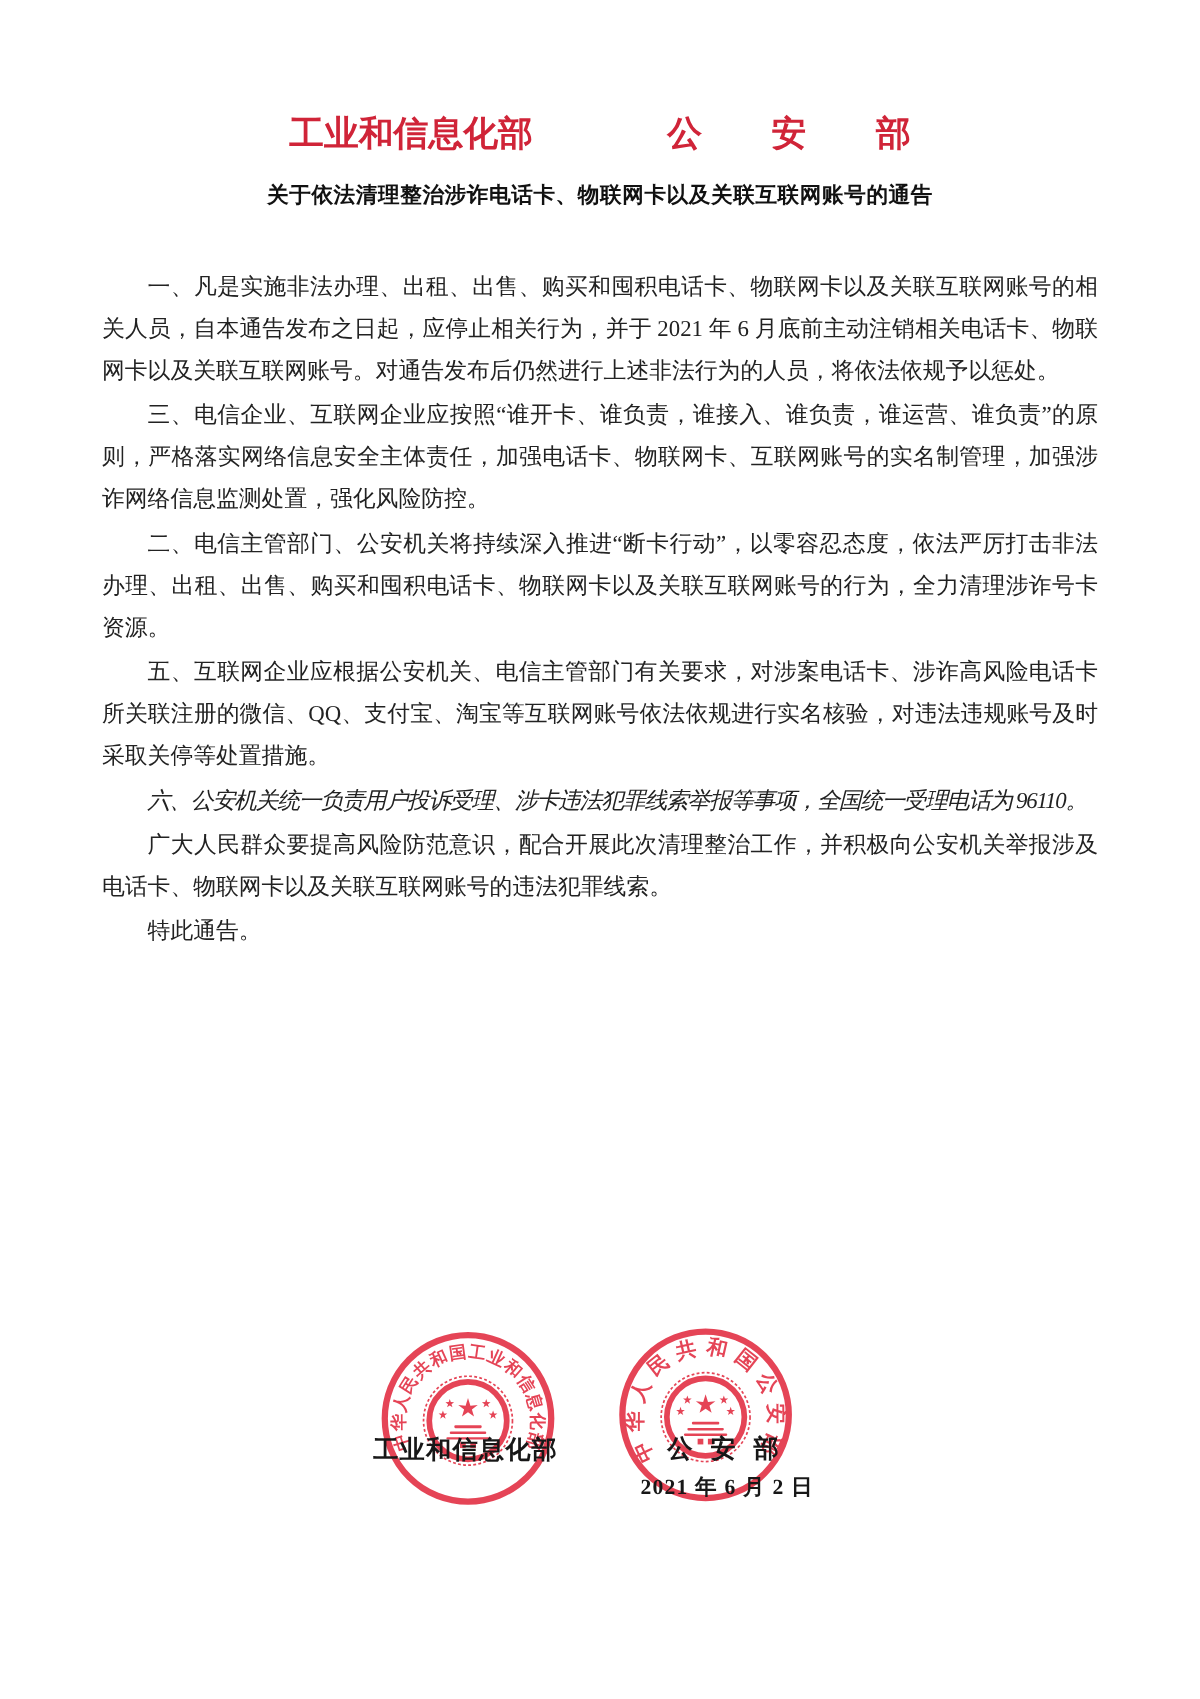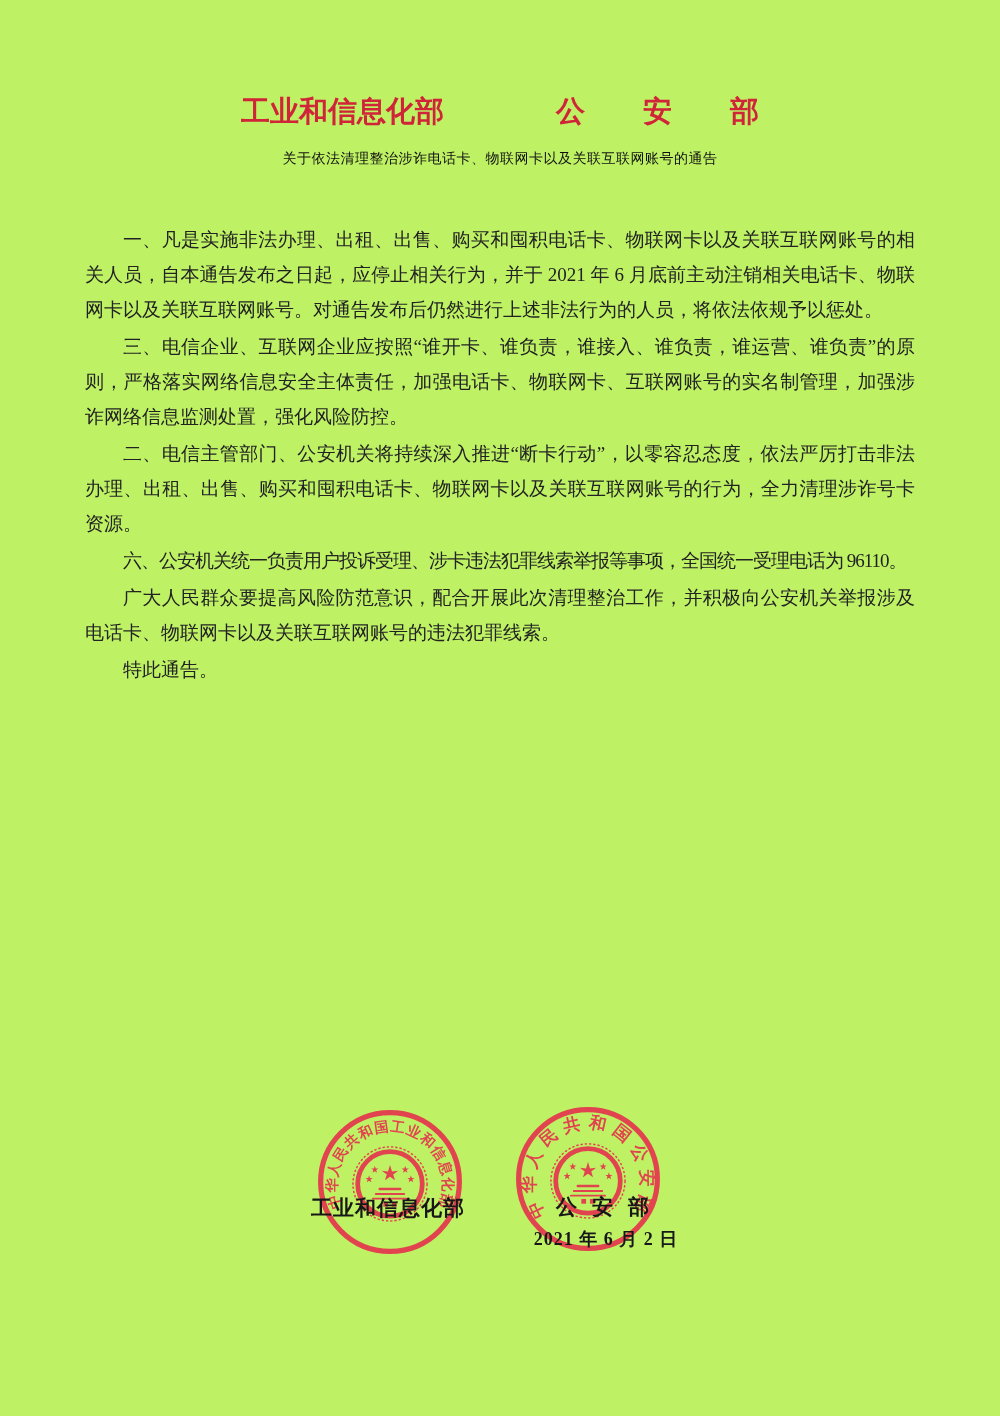--- a/index.html
+++ b/index.html
@@ -6,47 +6,47 @@
     --header-red:#d02438;
     --seal-red:#e43b4e;
     --ink:#222222;
     --sig-black:#171717;
   }
   html,body{margin:0;padding:0;background:#e9e9e9;}
   .page{
     position:relative;
     width:1000px;height:1416px;
     margin:0 auto;
-    background:#bef264;
+    background:#ffffff;
     font-family:"Liberation Serif","DejaVu Serif",serif;
     overflow:hidden;
   }
   
   .doc-header{
     position:absolute;top:92px;left:0;right:0;
     display:flex;justify-content:center;align-items:baseline;gap:112px;
     color:var(--header-red);
     font-size:29px;font-weight:bold;white-space:nowrap;
   }
   .doc-header .ministry-right{letter-spacing:2em;margin-right:-2em;}
   
   .doc-title{
     position:absolute;top:150px;left:0;right:0;
     margin:0;text-align:center;
-    font-size:14px;font-weight:normal;color:#111;
+    font-size:18px;font-weight:bold;color:#111;
     letter-spacing:0.5px;
   }
   
   .doc-body{
     position:absolute;top:222px;left:85px;width:830px;
     font-size:19px;line-height:35px;color:var(--ink);
     text-align:justify;text-justify:inter-ideograph;
   }
   .doc-body p{margin:0 0 2px 0;text-indent:2em;}
-  .doc-body p.tight{letter-spacing:-1px;}
+  .doc-body p.tight{letter-spacing:-1px;font-style:italic;}
   
   .seal{position:absolute;width:152px;height:160px;opacity:0.95;}
   .seal-left{left:314px;top:1102px;}
   .seal-right{left:512px;top:1099px;}
   .seal svg{display:block;width:100%;height:100%;}
   .ring-text-1{font-size:15px;font-weight:bold;letter-spacing:1px;fill:var(--seal-red);}
   .ring-text-2{font-size:18px;font-weight:bold;letter-spacing:7px;fill:var(--seal-red);}
   
   .signature{
     position:absolute;color:var(--sig-black);
@@ -72,20 +72,21 @@
     <span class="ministry-left">工业和信息化部</span>
     <span class="ministry-right">公安部</span>
   </div>
 
   <h1 class="doc-title">关于依法清理整治涉诈电话卡、物联网卡以及关联互联网账号的通告</h1>
 
   <div class="doc-body">
     <p>一、凡是实施非法办理、出租、出售、购买和囤积电话卡、物联网卡以及关联互联网账号的相关人员，自本通告发布之日起，应停止相关行为，并于 2021 年 6 月底前主动注销相关电话卡、物联网卡以及关联互联网账号。对通告发布后仍然进行上述非法行为的人员，将依法依规予以惩处。</p>
     <p>三、电信企业、互联网企业应按照“谁开卡、谁负责，谁接入、谁负责，谁运营、谁负责”的原则，严格落实网络信息安全主体责任，加强电话卡、物联网卡、互联网账号的实名制管理，加强涉诈网络信息监测处置，强化风险防控。</p>
     <p>二、电信主管部门、公安机关将持续深入推进“断卡行动”，以零容忍态度，依法严厉打击非法办理、出租、出售、购买和囤积电话卡、物联网卡以及关联互联网账号的行为，全力清理涉诈号卡资源。</p>
+    <p>五、互联网企业应根据公安机关、电信主管部门有关要求，对涉案电话卡、涉诈高风险电话卡所关联注册的微信、QQ、支付宝、淘宝等互联网账号依法依规进行实名核验，对违法违规账号及时采取关停等处置措施。</p>
     <p class="tight">六、公安机关统一负责用户投诉受理、涉卡违法犯罪线索举报等事项，全国统一受理电话为 96110。</p>
     <p>广大人民群众要提高风险防范意识，配合开展此次清理整治工作，并积极向公安机关举报涉及电话卡、物联网卡以及关联互联网账号的违法犯罪线索。</p>
     <p>特此通告。</p>
   </div>
 
   <div class="seal seal-left">
     <svg viewBox="0 0 160 160">
       <circle cx="80" cy="80" r="73" fill="none" stroke="var(--seal-red)" stroke-width="5.5"></circle>
       <path id="ring-path-1" d="M 30,108 A 56,56 0 1 1 130,108" fill="none"></path>
       <text class="ring-text-1" text-anchor="middle">

